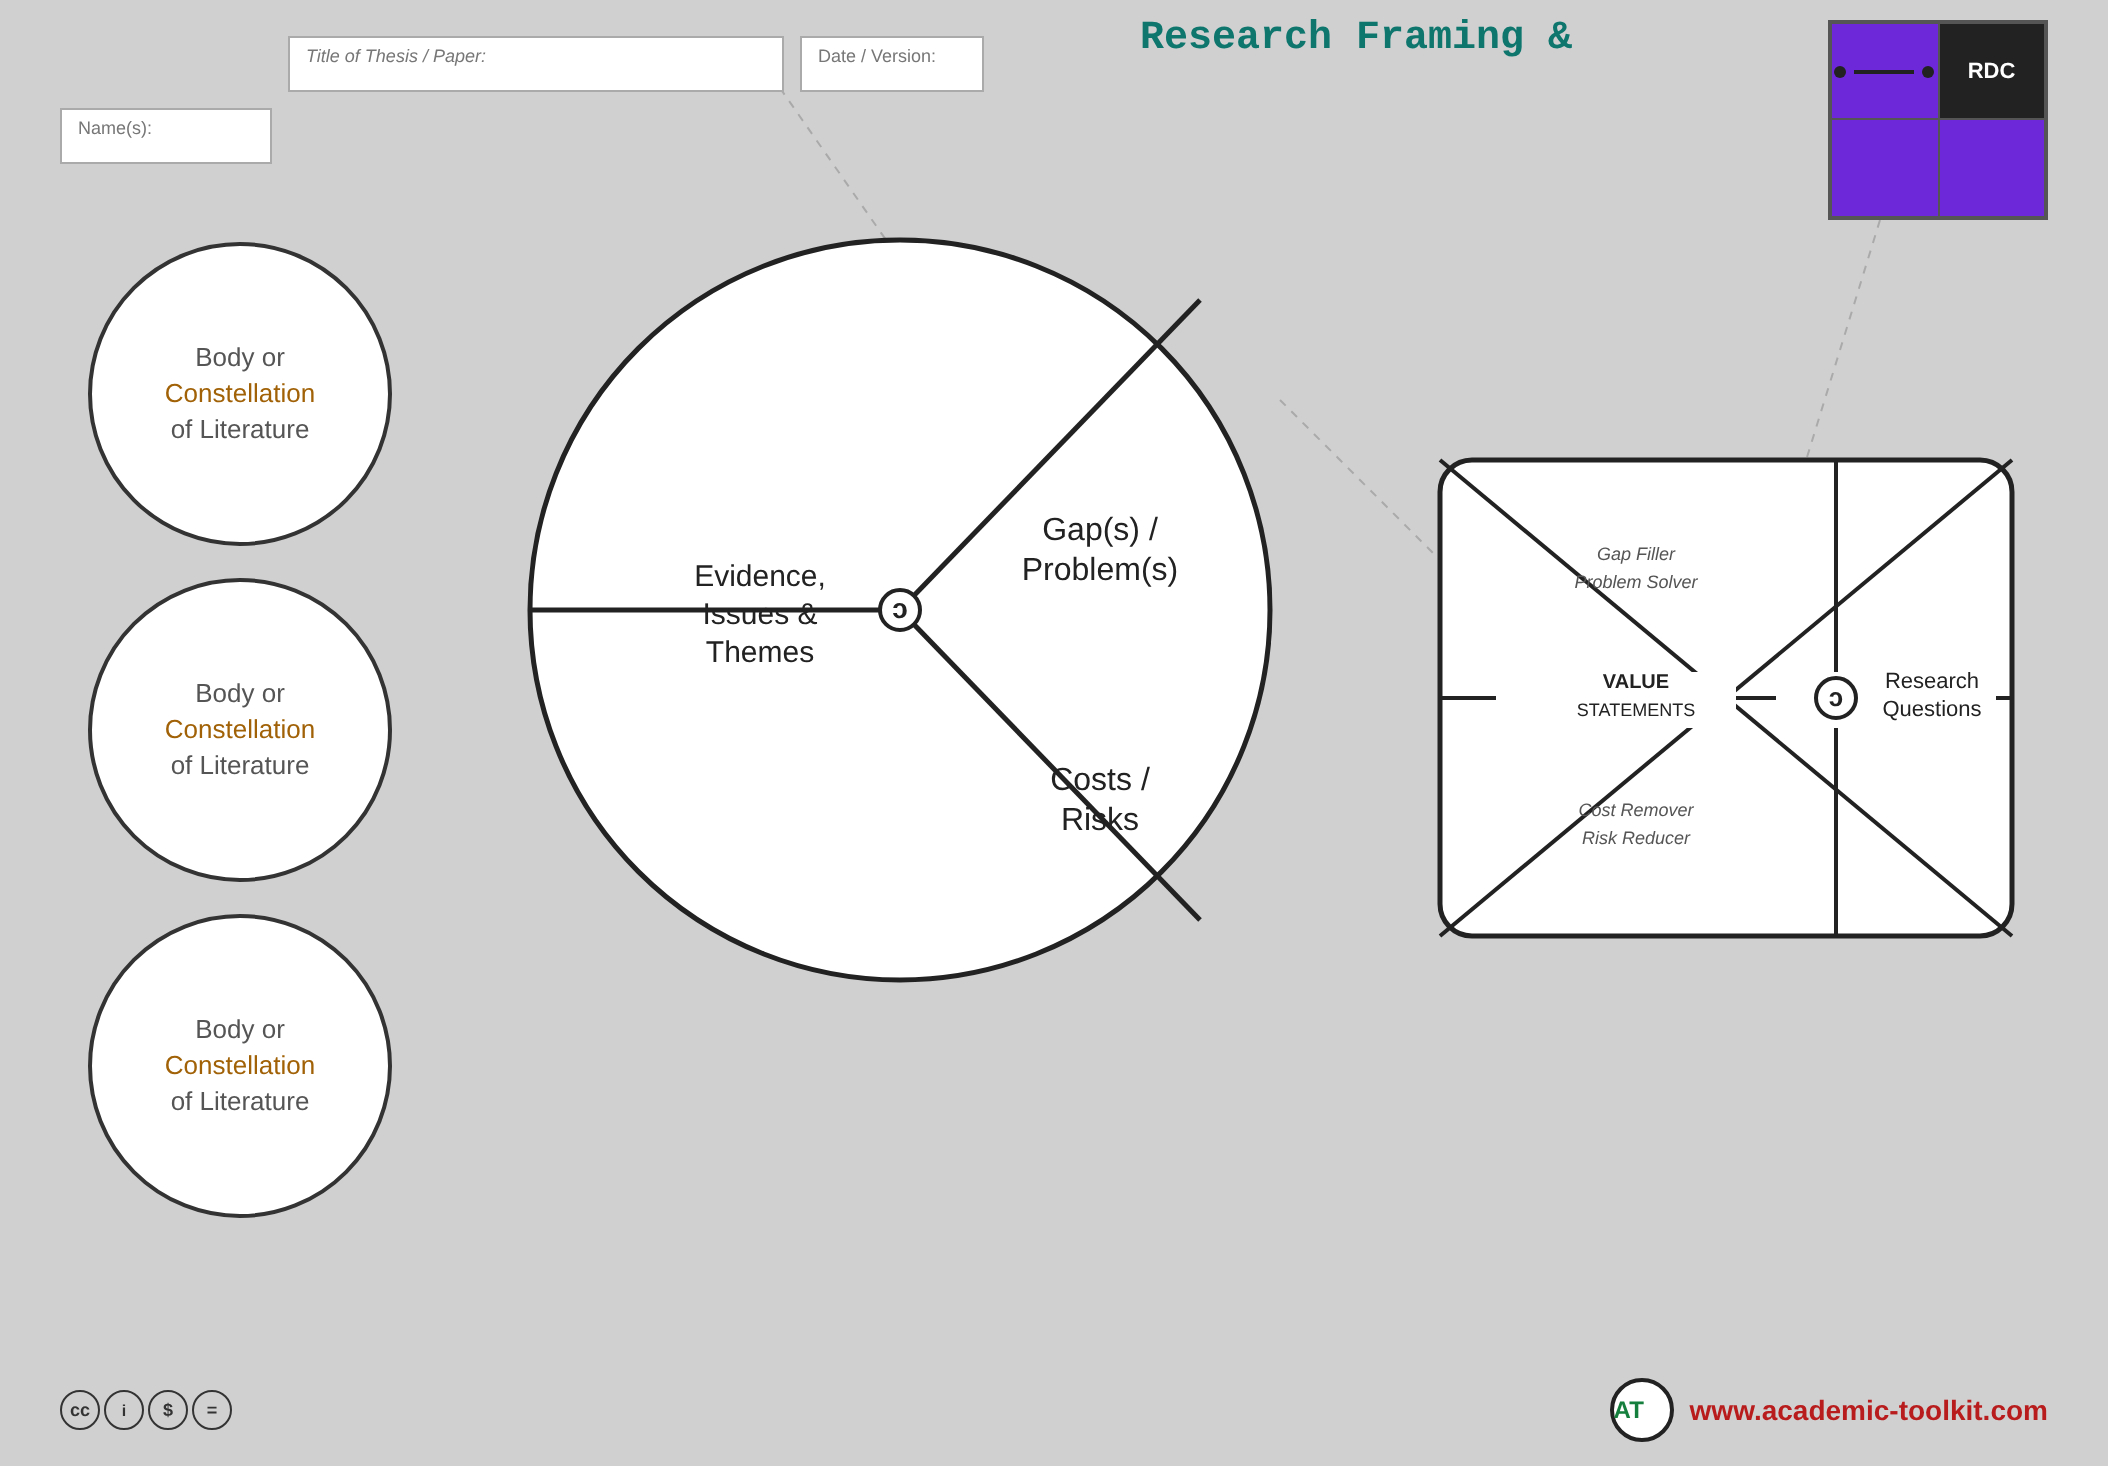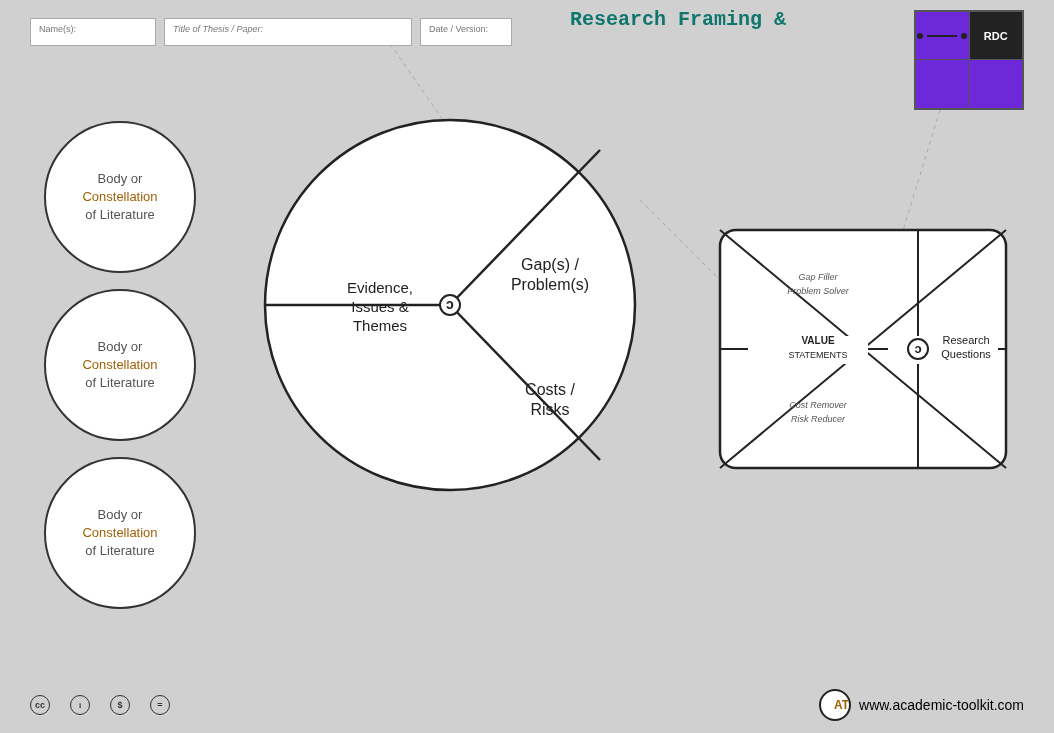--- a/index.html
+++ b/index.html
@@ -32,21 +32,21 @@
       gap: 8px;
       align-items: flex-start;
     }
     .header-field {
       background: white;
       border: 1px solid #aaa;
       padding: 4px 8px;
       font-size: 10px;
       color: #555;
     }
-    .field-name { width: 126px; height: 28px; }
+    .field-name { width: 106px; height: 28px; margin-top: 36px; }
     .field-title { width: 248px; height: 28px; }
     .field-date { width: 92px; height: 28px; }
 
     .header-title {
       position: absolute;
       top: 8px;
       left: 570px;
       font-size: 20px;
       font-weight: bold;
       color: #0f766e;
@@ -169,21 +169,21 @@
       justify-content: space-between;
     }
     .footer-left {
       display: flex;
       align-items: center;
       gap: 6px;
     }
     .cc-icons {
       display: flex;
       align-items: center;
-      gap: 20px;
+      gap: 2px;
     }
     .cc-icon {
       width: 20px;
       height: 20px;
       border-radius: 50%;
       border: 1.5px solid #333;
       display: flex;
       align-items: center;
       justify-content: center;
       font-size: 9px;
@@ -201,29 +201,29 @@
       gap: 8px;
     }
     .at-logo {
       width: 32px;
       height: 32px;
       border-radius: 50%;
       border: 2px solid #222;
       background: white;
       display: flex;
       align-items: center;
-      justify-content: flex-end;
+      justify-content: flex-start;
       font-size: 12px;
       font-weight: bold;
-      color: #a16207;
+      color: #15803d;
     }
     .footer-url {
       font-size: 14px;
-      color: #000000;
-      font-weight: normal;
+      color: #b91c1c;
+      font-weight: bold;
     }
 
     
     .dashed-svg {
       position: absolute;
       top: 0;
       left: 0;
       width: 1054px;
       height: 733px;
       pointer-events: none;

